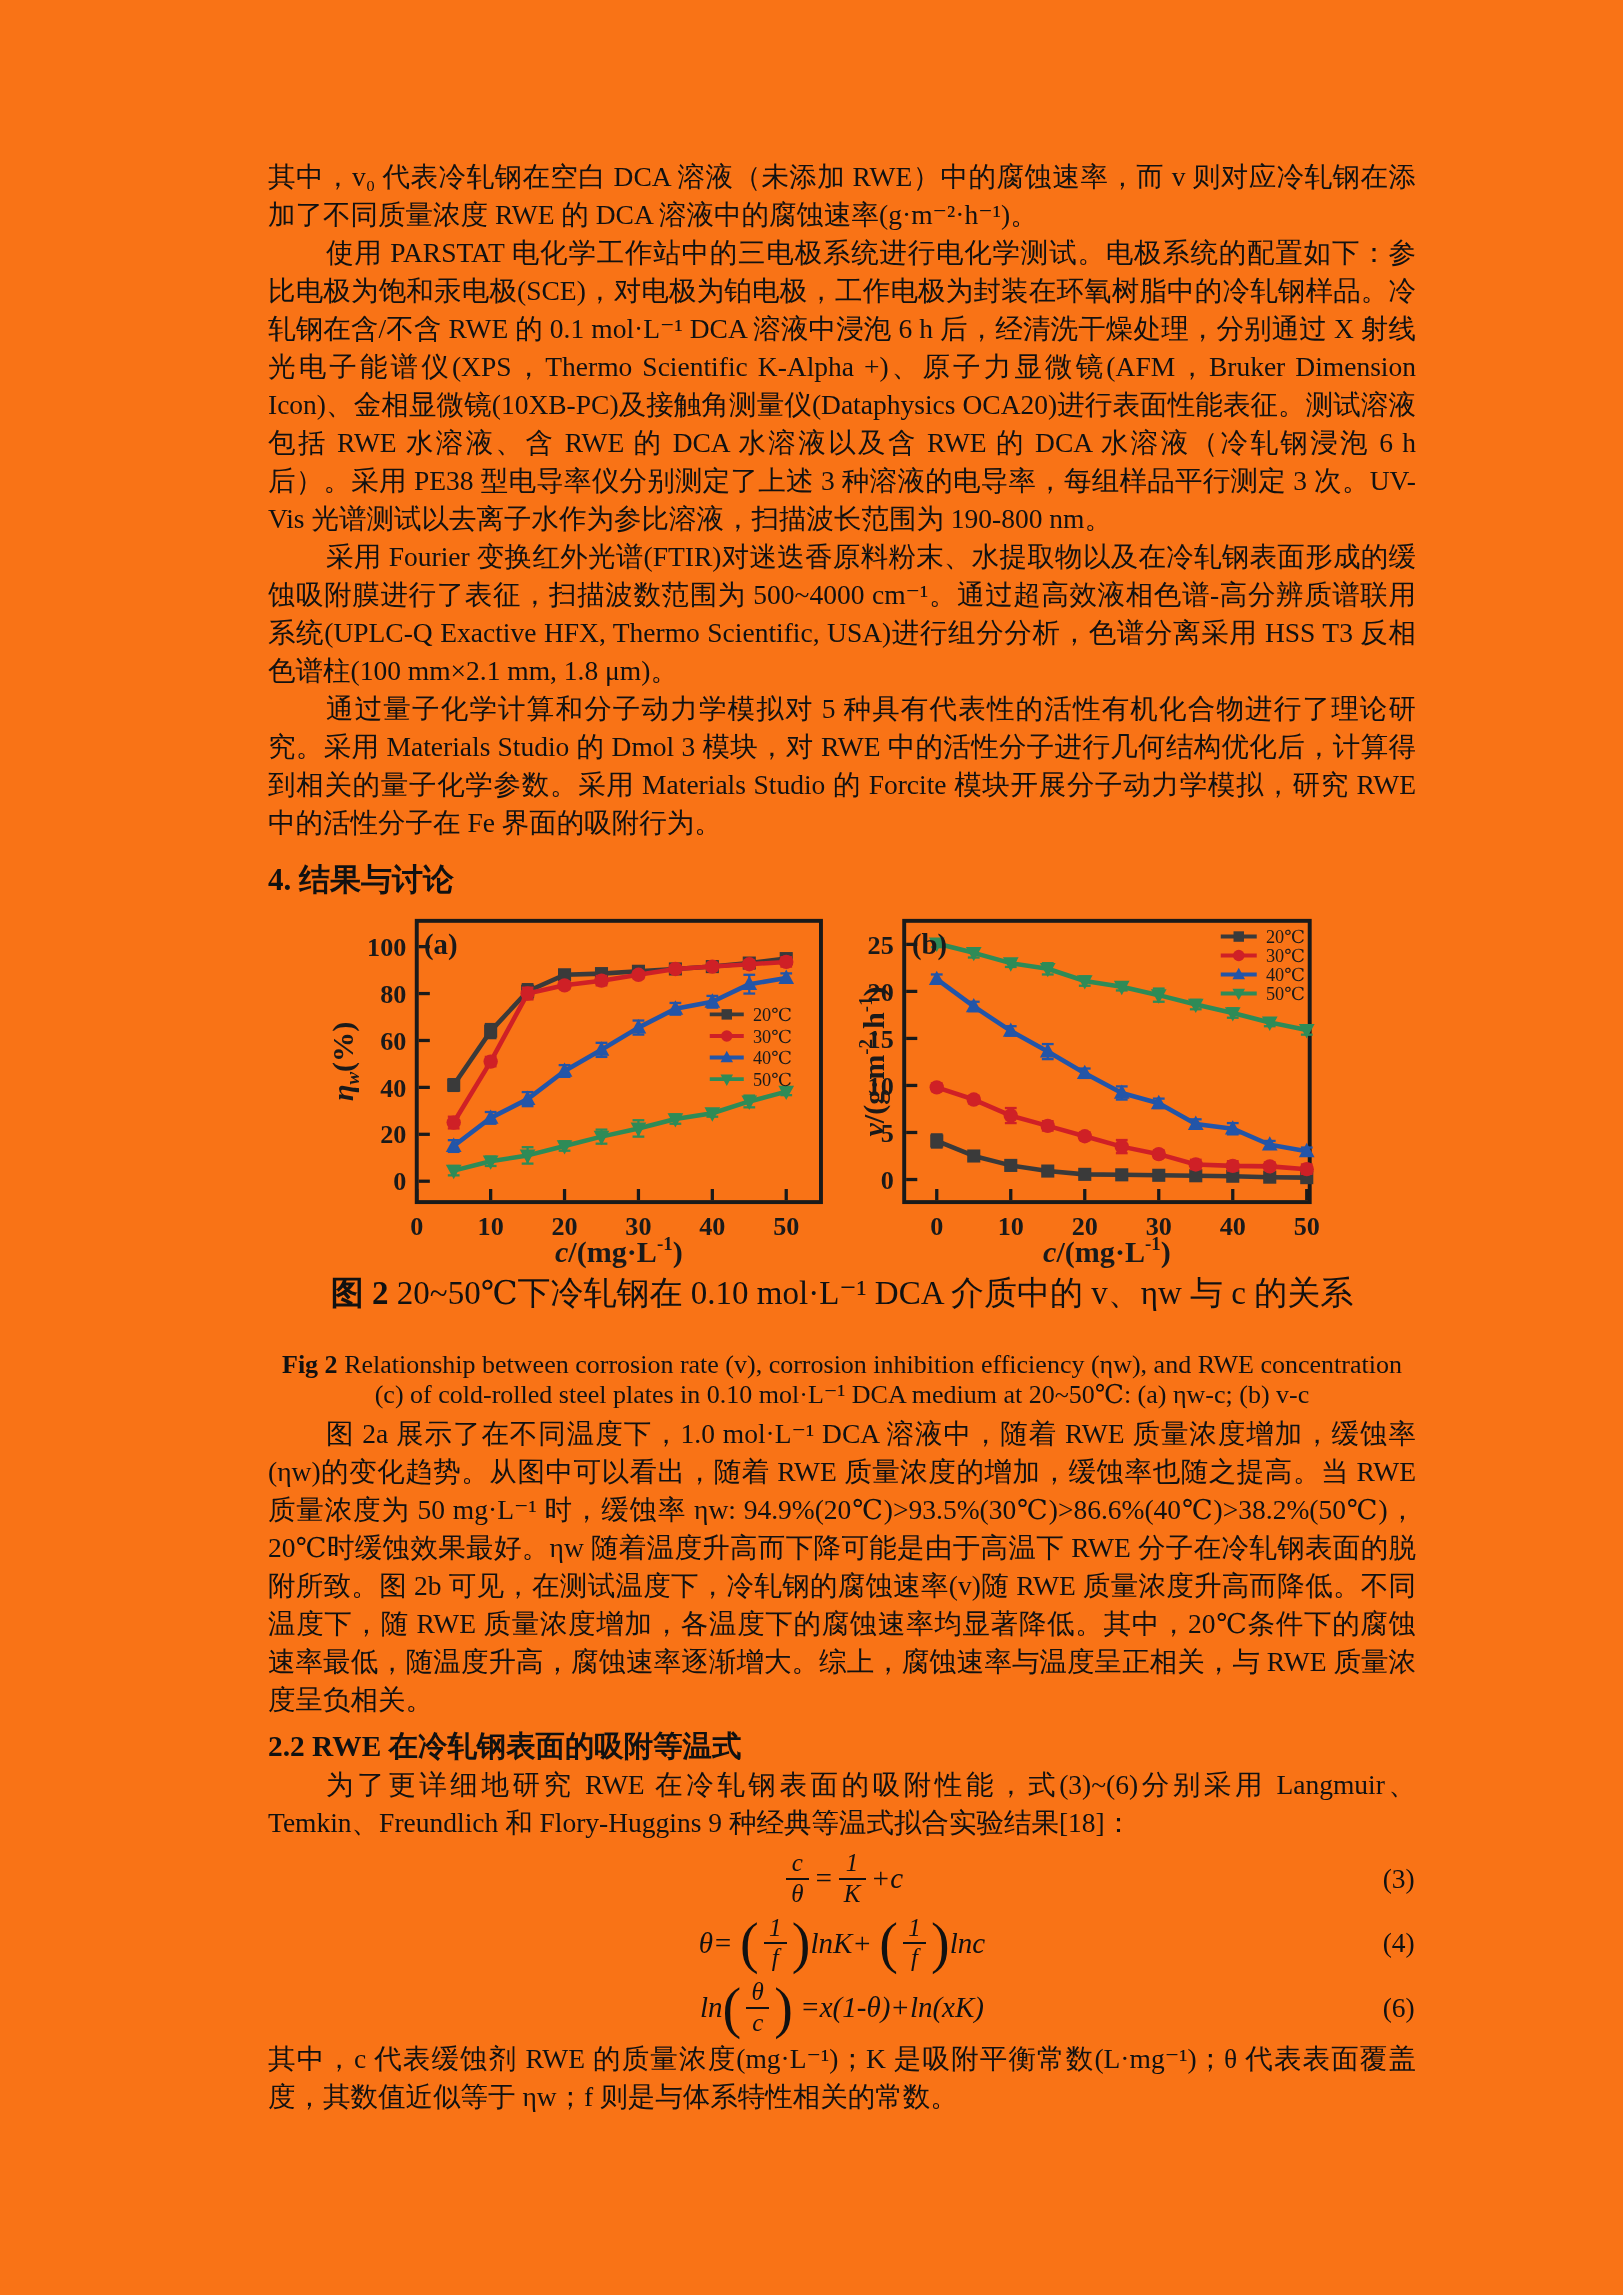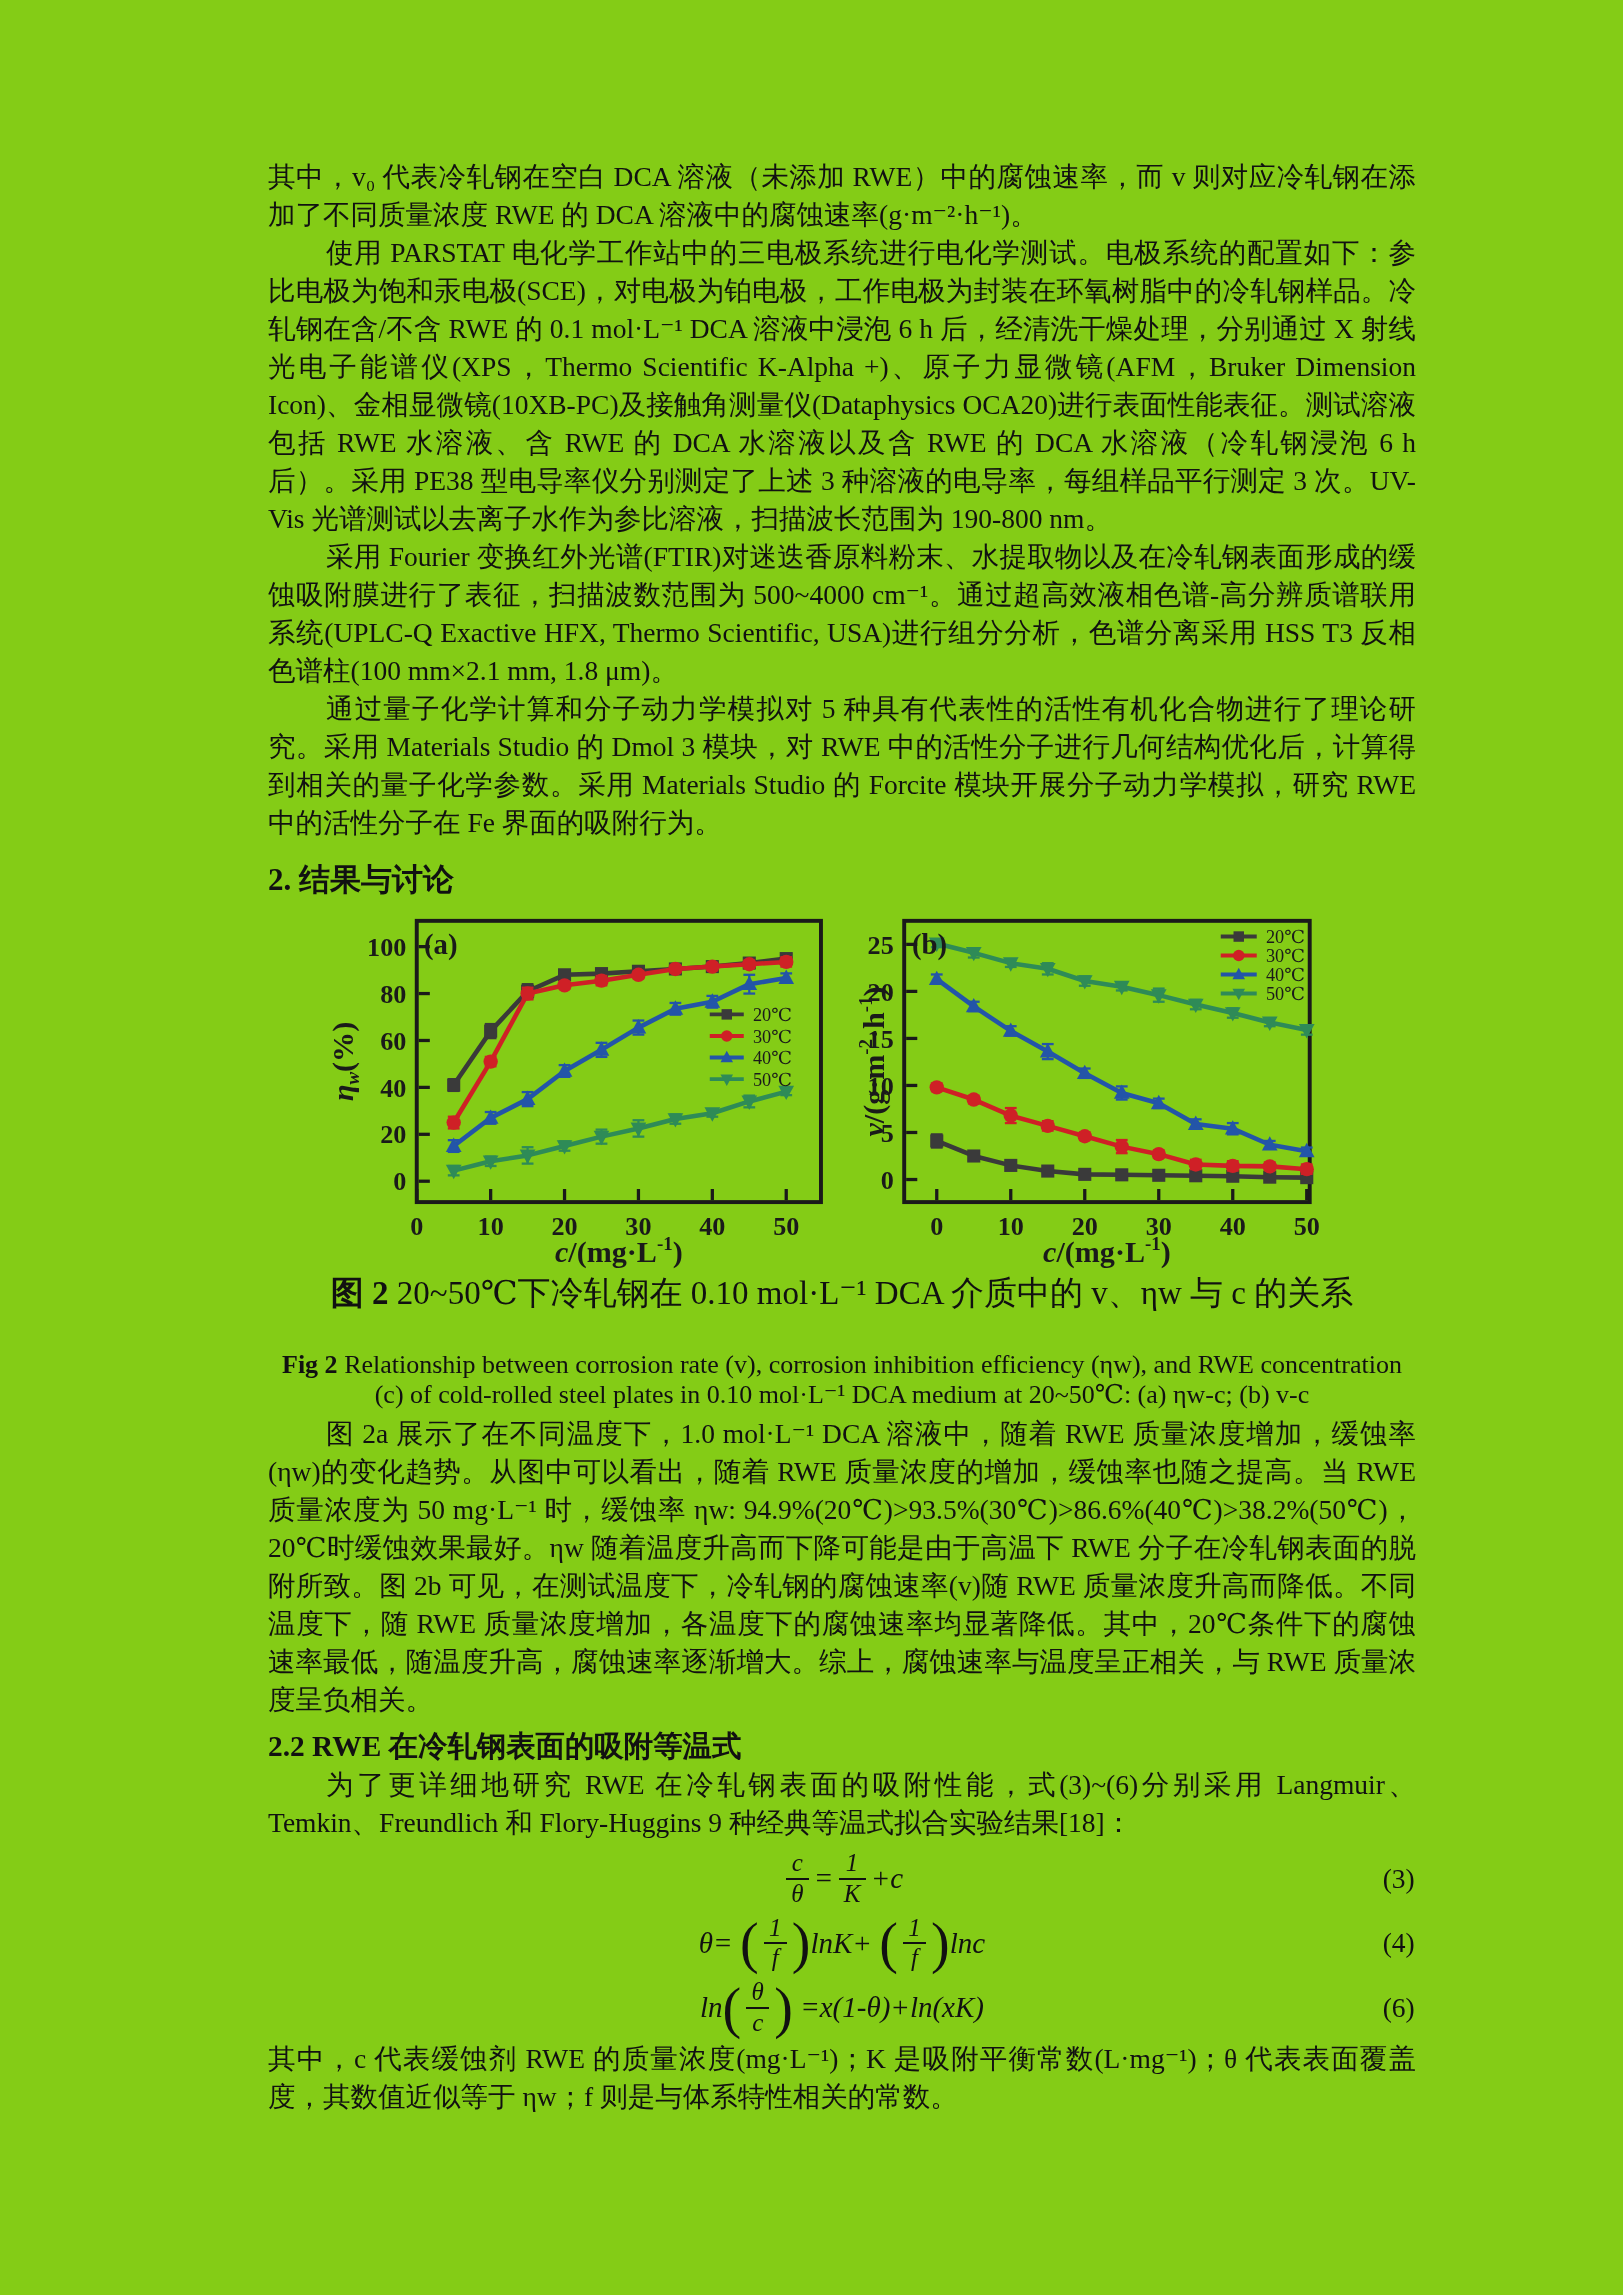--- a/index.html
+++ b/index.html
@@ -1,20 +1,20 @@
 <!DOCTYPE html>
 <html style="font-size:10.5px"><head>
 <meta charset="utf-8">
 <style>
   html,body{margin:0;padding:0;}
   body{background:#888;}
   .page{
     position:relative;
     width:1623px;height:2295px;
-    background:#84cc16;
+    background:#f97316;
     font-family:"Liberation Serif","DejaVu Serif",serif;
     color:#111;
     overflow:hidden;
   }
   .content{
     position:absolute;
     left:268px;top:158px;
     width:1148px;
   }
   .body-text{
@@ -92,21 +92,21 @@
 <body>
 
 <div class="page">
   <div class="content">
 
     <p class="body-text">其中，v₀ 代表冷轧钢在空白 DCA 溶液（未添加 RWE）中的腐蚀速率，而 v 则对应冷轧钢在添加了不同质量浓度 RWE 的 DCA 溶液中的腐蚀速率(g·m⁻²·h⁻¹)。</p>
     <p class="body-text indent">使用 PARSTAT 电化学工作站中的三电极系统进行电化学测试。电极系统的配置如下：参比电极为饱和汞电极(SCE)，对电极为铂电极，工作电极为封装在环氧树脂中的冷轧钢样品。冷轧钢在含/不含 RWE 的 0.1 mol·L⁻¹ DCA 溶液中浸泡 6 h 后，经清洗干燥处理，分别通过 X 射线光电子能谱仪(XPS，Thermo Scientific K-Alpha +)、原子力显微镜(AFM，Bruker Dimension Icon)、金相显微镜(10XB-PC)及接触角测量仪(Dataphysics OCA20)进行表面性能表征。测试溶液包括 RWE 水溶液、含 RWE 的 DCA 水溶液以及含 RWE 的 DCA 水溶液（冷轧钢浸泡 6 h 后）。采用 PE38 型电导率仪分别测定了上述 3 种溶液的电导率，每组样品平行测定 3 次。UV-Vis 光谱测试以去离子水作为参比溶液，扫描波长范围为 190-800 nm。</p>
     <p class="body-text indent">采用 Fourier 变换红外光谱(FTIR)对迷迭香原料粉末、水提取物以及在冷轧钢表面形成的缓蚀吸附膜进行了表征，扫描波数范围为 500~4000 cm⁻¹。通过超高效液相色谱-高分辨质谱联用系统(UPLC-Q Exactive HFX, Thermo Scientific, USA)进行组分分析，色谱分离采用 HSS T3 反相色谱柱(100 mm×2.1 mm, 1.8 μm)。</p>
     <p class="body-text indent">通过量子化学计算和分子动力学模拟对 5 种具有代表性的活性有机化合物进行了理论研究。采用 Materials Studio 的 Dmol 3 模块，对 RWE 中的活性分子进行几何结构优化后，计算得到相关的量子化学参数。采用 Materials Studio 的 Forcite 模块开展分子动力学模拟，研究 RWE 中的活性分子在 Fe 界面的吸附行为。</p>
 
-    <h2 class="sec">2. 结果与讨论</h2>
+    <h2 class="sec">4. 结果与讨论</h2>
 
     <div class="figure-row">
       <svg id="chart-a" width="543" height="363" viewBox="0 0 830 555">
           <g font-family="&quot;Liberation Serif&quot;,&quot;DejaVu Serif&quot;,serif" fill="#1a1a1a">
             <rect x="157" y="12" width="618" height="430" fill="none" stroke="#1a1a1a" stroke-width="6"></rect>
             <g>
               <line x1="157" y1="439" x2="157" y2="422" stroke="#1a1a1a" stroke-width="5"></line>
               <text x="157" y="492" text-anchor="middle" font-size="40" font-weight="bold">0</text>
               <line x1="269.9798903107861" y1="439" x2="269.9798903107861" y2="422" stroke="#1a1a1a" stroke-width="5"></line>
               <text x="269.9798903107861" y="492" text-anchor="middle" font-size="40" font-weight="bold">10</text>

